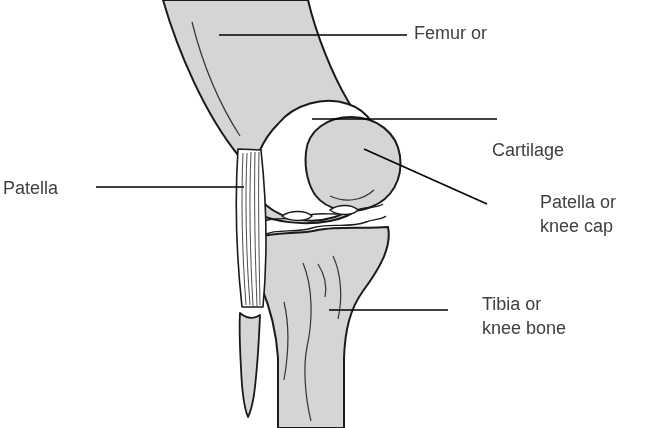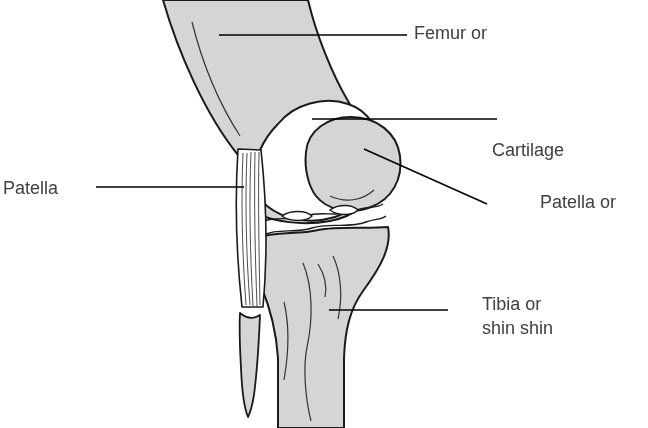--- a/index.html
+++ b/index.html
@@ -80,20 +80,21 @@
   <div class="label" style="left:492px; top:106px;margin-top:32px;">
     <span>Cartilage</span>
   </div>
 
   <div class="label" style="left:3px; top:176px;">
     <span>Patella</span>
   </div>
 
   <div class="label" style="left:492px; top:190px;margin-left:48px;">
     <span>Patella or</span>
+    <span>knee cap</span>
   </div>
 
   <div class="label" style="left:482px; top:292px;">
     <span>Tibia or</span>
-    <span>shin shin</span>
+    <span>knee bone</span>
   </div>
 
 </div>
 
 </body></html>

